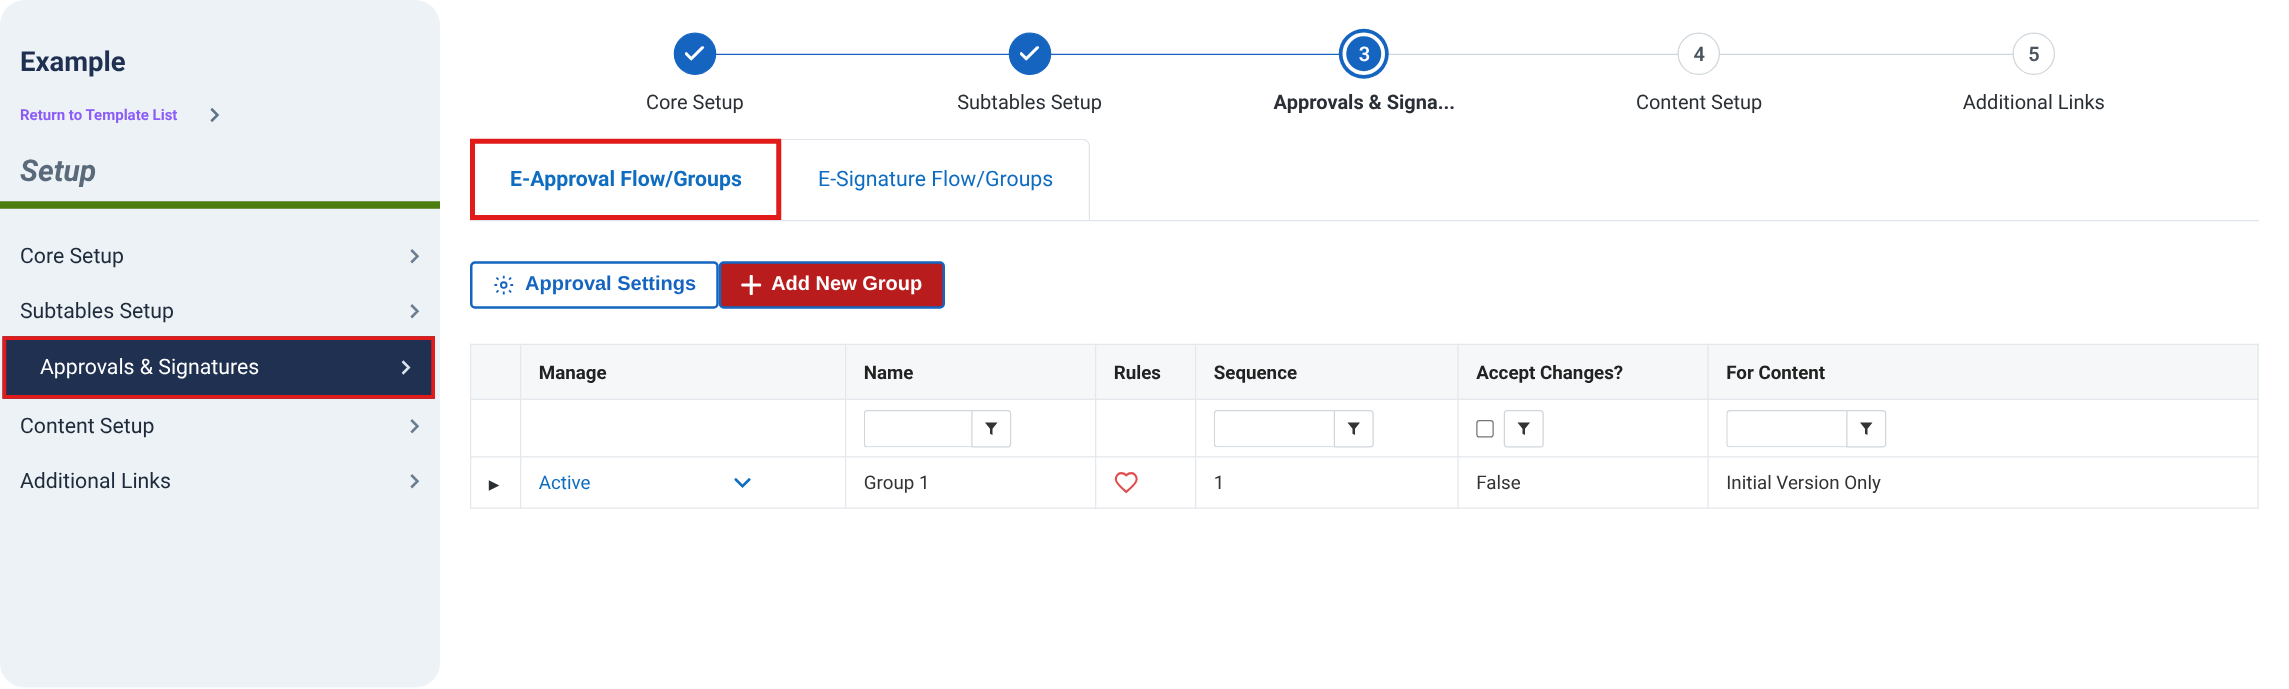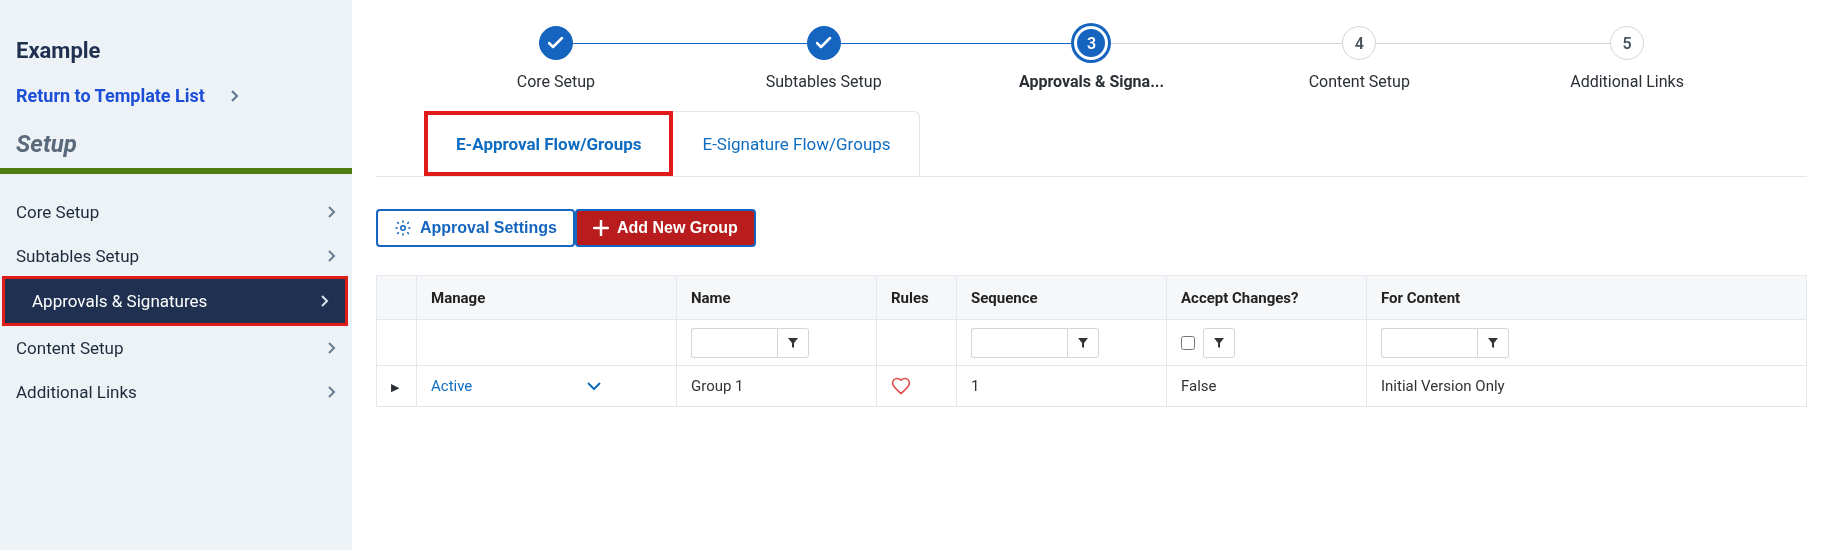--- a/index.html
+++ b/index.html
@@ -1,24 +1,24 @@
 <!DOCTYPE html>
 <html><head>
 <meta charset="utf-8">
 <style>
   * { box-sizing: border-box; margin: 0; padding: 0; }
   body { font-family: -apple-system, BlinkMacSystemFont, "Segoe UI", Roboto, Arial, sans-serif; font-size: 15px; color: #333; background: #fff; }
   .app { display: flex; width: 1831px; height: 551px; }
 
   
-  .sidebar { width: 352px; background: #edf2f7; padding: 38px 0 0 0; border-bottom: 1px solid #fff; }
+  .sidebar { width: 352px; background: #edf2f7; padding: 38px 0 0 0; border-bottom: 1px solid #fff; border-radius: 20px; }
   .sidebar-title { font-size: 22px; font-weight: 700; color: #1f3050; padding: 0 16px 16px 16px; }
   .tags { padding: 0 16px 14px 16px; }
   .tag { display: inline-block; background: #d0e7fb; color: #1365a6; font-weight: 600; font-size: 15px; padding: 4px 10px; border-radius: 4px; margin-right: 8px; }
-  .return-row { display:flex; align-items:center; justify-content:flex-start; padding: 6px 16px 18px 16px; cursor:pointer; color:#1d4ed8; font-weight:700; font-size:18px; }
+  .return-row { display:flex; align-items:center; justify-content:flex-start; padding: 6px 16px 18px 16px; cursor:pointer; color:#8b5cf6; font-weight:700; font-size:12px; }
   .return-row .chev { margin-left: 26px; color:#5f7489; font-size:14px; }
   .setup-label { font-size: 24px; font-weight: 700; color:#5a6a7b; padding: 6px 16px 10px 16px; border-bottom:6px solid #4d7c0f; margin: 0 0 16px 0; font-style: italic; }
   .nav { list-style:none; }
   .nav-item { display:flex; align-items:center; justify-content:space-between; padding: 12px 16px; cursor:pointer; color:#1e2b3a; font-size:17px; }
   .nav-item .chev { color:#6a7e90; font-size:13px; }
   .nav-item.active { background:#1f3050; color:#fff; }
   .nav-item.active .chev { color:#dbe3ee; }
   .red-highlight { border:3px solid #e11a1a; }
   .sidebar .red-highlight { margin: -2px 4px 0 2px; padding-left: 27px; }
 
@@ -34,21 +34,21 @@
   .step-label { margin-top:12px; font-size:16px; color:#2a2f36; text-align:center; white-space:nowrap; }
   .step-label.bold { font-weight:700; }
   .step-line { position:absolute; top:17px; left:50%; height:1px; z-index:1; }
   .step-line.blue { background:#1565c0; }
   .step-line.grey { background:#cfd6dc; }
   .step:last-child .step-line { display:none; }
 
   
   .tabs-row { display:flex; align-items:stretch; border-bottom:1px solid #dfe5ea; height:66px; }
   .tab { padding: 0 28px; display:flex; align-items:center; font-size:17px; color:#0f6dc1; cursor:pointer; border:1px solid transparent; border-bottom:none; background:transparent; }
-  .tab:first-child { border:4px solid #e11a1a; font-weight:700; border-radius:0;margin-left:48px; }
+  .tab:first-child { border:4px solid #e11a1a; font-weight:700; border-radius:0; }
   .tab.second { border-top:1px solid #dfe5ea; border-right:1px solid #dfe5ea; border-bottom:none; border-top-right-radius:6px; }
   
   
   .actions-row { display:flex; padding: 32px 0 28px 0; }
   .btn { display:inline-flex; align-items:center; gap:8px; font-size:16px; padding: 8px 16px; border-radius:4px; cursor:pointer; font-weight:600; }
   .btn-outline { background:#fff; border:2px solid #1565c0; color:#1565c0; }
   .btn-primary { background:#b91c1c; border:2px solid #1565c0; color:#fff; }
   .icon-gear, .icon-plus { display:inline-flex; }
 
   

